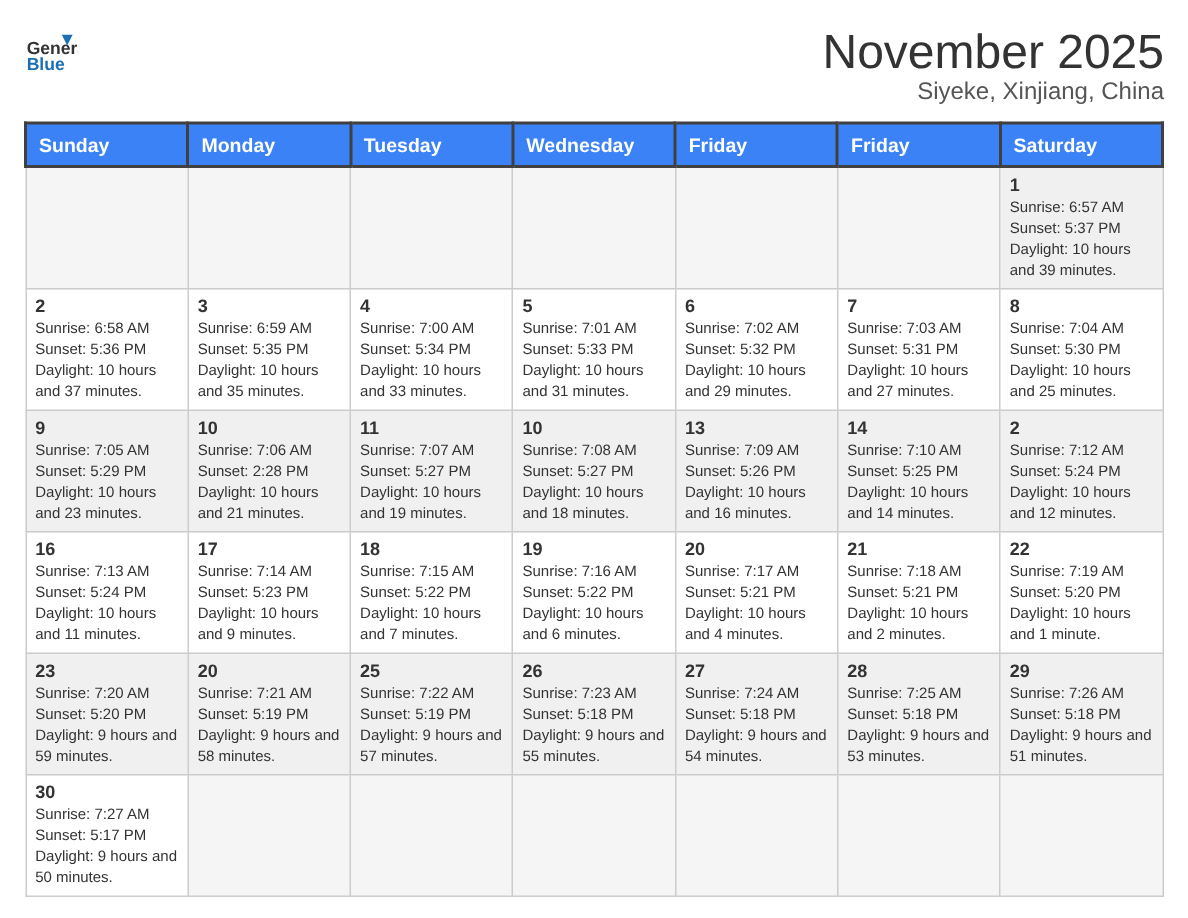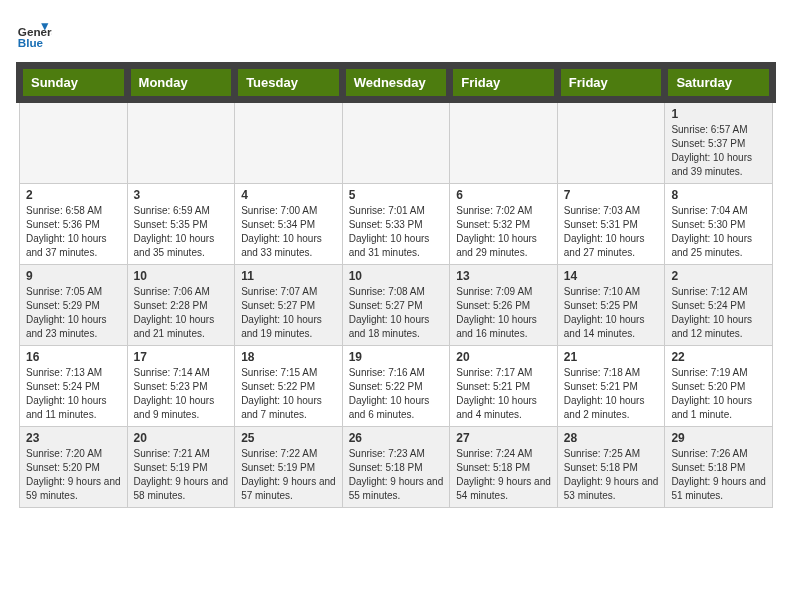--- a/index.html
+++ b/index.html
@@ -36,26 +36,26 @@
     .location-title {
       font-size: 16px;
       color: #555;
     }
     .calendar {
       width: 100%;
       border-collapse: collapse;
       border: 1px solid #ccc;
     }
     .calendar th {
-      background-color: #4d7c0f;
+      background-color: #3b82f6;
       color: #fff;
       text-align: left;
       padding: 6px 8px;
       font-size: 13px;
-      border: 7px solid #404040;
+      border: 2px solid #404040;
     }
     .calendar td {
       border: 1px solid #ccc;
       vertical-align: top;
       padding: 4px 6px;
       font-size: 10.5px;
       color: #333;
       width: 14.28%;
       height: 80px;
       background: #fff;
@@ -83,20 +83,22 @@
 
 <div class="header-area">
   <div class="logo">
     <svg class="logo-icon" viewBox="0 0 40 40">
       <text x="2" y="22" font-size="13" font-weight="bold" fill="#333">General</text>
       <text x="2" y="34" font-size="13" font-weight="bold" fill="#1a6fb5">Blue</text>
       <polygon points="28,8 36,8 32,16" fill="#1a6fb5"></polygon>
     </svg>
   </div>
   <div class="title-area">
+    <div class="month-title">November 2025</div>
+    <div class="location-title">Siyeke, Xinjiang, China</div>
   </div>
 </div>
 
 <table class="calendar">
   <thead>
     <tr>
     <th>Sunday</th>
         <th>Monday</th>
         <th>Tuesday</th>
         <th>Wednesday</th>
@@ -289,14 +291,28 @@
 Sunset: 5:18 PM
 Daylight: 9 hours and 53 minutes.</div>
         </td>
         <td>
           <span class="day-number">29</span>
           <div class="day-info">Sunrise: 7:26 AM
 Sunset: 5:18 PM
 Daylight: 9 hours and 51 minutes.</div>
         </td>
       </tr>
+      <tr class="last-row">
+        <td>
+          <span class="day-number">30</span>
+          <div class="day-info">Sunrise: 7:27 AM
+Sunset: 5:17 PM
+Daylight: 9 hours and 50 minutes.</div>
+        </td>
+        <td class="empty"></td>
+        <td class="empty"></td>
+        <td class="empty"></td>
+        <td class="empty"></td>
+        <td class="empty"></td>
+        <td class="empty"></td>
+      </tr>
     </tbody>
 </table>
 
 </body></html>

